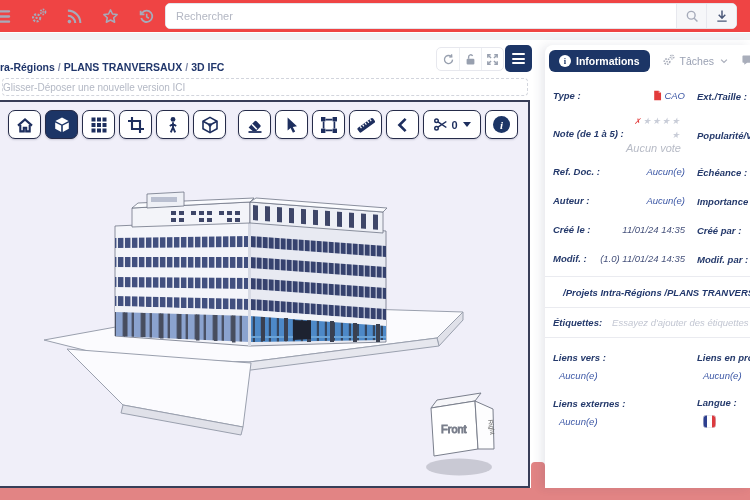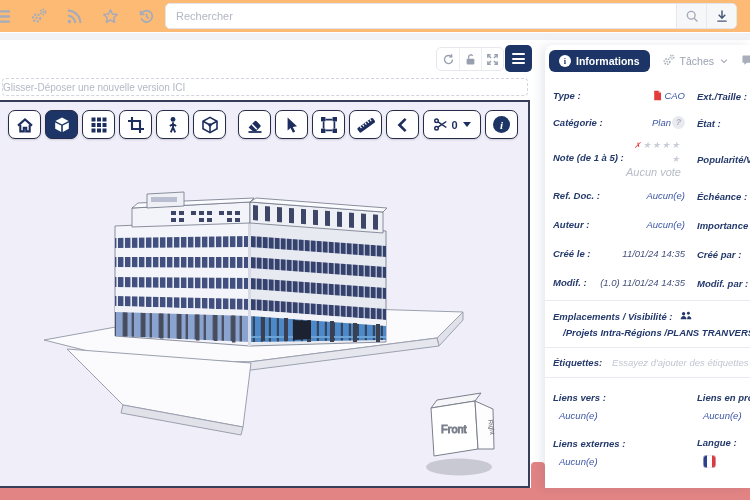--- a/index.html
+++ b/index.html
@@ -1,21 +1,21 @@
 <!DOCTYPE html>
 <html><head>
 <meta charset="utf-8">
 <style>
   * { box-sizing: border-box; margin: 0; padding: 0; }
   html,body { width:750px; height:500px; }
   body { font-family:"Liberation Sans", sans-serif; overflow:hidden; background:#fff; position:relative; }
   .stage { position:absolute; inset:0; width:750px; height:500px; overflow:hidden; background:#fff; }
 
   
-  .topbar { position:absolute; left:0; top:0; width:750px; height:32px; background:#fdba74; display:flex; }
+  .topbar { position:absolute; left:0; top:0; width:750px; height:32px; background:#ef4444; display:flex; }
   .topbar-icons { display:flex; align-items:center; gap:19px; padding-left:0; }
   .tico { width:17px; height:17px; color:#a6abba; display:block; }
   .tico-first { margin-left:-6px; }
   .search-wrap { position:absolute; left:165px; top:3px; width:572px; height:26px; border:1px solid #e3e5eb; border-radius:5px; display:flex; overflow:hidden; background:#fff; }
   .search-input { flex:1; border:none; outline:none; font-size:11px; padding-left:10px; color:#555; font-family:"Liberation Sans",sans-serif; }
   .search-input::placeholder { color:#b3b7c3; }
   .search-cell { width:30px; display:flex; align-items:center; justify-content:center; background:#f6f7f9; border-left:1px solid #e7e8ee; cursor:pointer; }
   .search-cell .tico { width:14px; height:14px; }
   .search-cell.dl { color:#4a5878; }
   .subband { position:absolute; left:0; top:33px; width:750px; height:7px; background:#f1f2f6; }
@@ -246,20 +246,23 @@
         </div>
       <div class="search-cell dl">
           <svg class="tico" style="color:#4a5878">
             <use href="#i-download"></use>
           </svg>
         </div>
     </div>
   </div>
   <div class="subband"></div>
 
+  <div class="crumbs">
+    <span class="crumb">ra-Régions</span><span class="crumb">PLANS TRANVERSAUX</span><span class="crumb">3D IFC</span>
+  </div>
   <div class="vctrl">
     <div class="vctrl-btn">
         <svg class="tico">
           <use href="#i-refresh"></use>
         </svg>
       </div>
     <div class="vctrl-btn">
         <svg class="tico">
           <use href="#i-unlock"></use>
         </svg>
@@ -489,30 +492,20 @@
           <span class="pval">
             <svg class="fico">
                 <use href="#i-file"></use>
               </svg>
             <span>CAO</span>
           </span>
         </div>
         <div class="pr"><span class="plab">Ext./Taille :</span></div>
       </div>
 
-      <div class="prow mb6">
-        <div class="pl">
-          <span class="plab">Catégorie :</span>
-          <span class="pval">
-            <span>Plan</span>
-            <span class="qmark">?</span>
-          </span>
-        </div>
-        <div class="pr"><span class="plab">État :</span></div>
-      </div>
 
       <div class="prow mb8">
         <div class="pl">
           <span class="plab">Note (de 1 à 5) :</span>
           <span class="notebox">
             <div><span class="redx">✗</span><span class="stars">★★★★</span></div>
             <div><span class="stars">★</span></div>
             <div class="novote">Aucun vote</div>
           </span>
         </div>
@@ -554,26 +547,20 @@
           <span class="plab">Modif. :</span>
           <span class="pval dark">
               <span>(1.0) 11/01/24 14:35</span>
             </span>
         </div>
         <div class="pr"><span class="plab">Modif. par :</span></div>
       </div>
 
       <div class="pdiv"></div>
 
-      <div class="emprow">
-        <span class="plab">Emplacements / Visibilité :</span>
-        <svg class="tico">
-            <use href="#i-users"></use>
-          </svg>
-      </div>
       <div class="pathrow">
         <svg class="tico">
             <use href="#i-users"></use>
           </svg>
         <span class="pathtext">/Projets Intra-Régions /PLANS TRANVERSAUX /3</span>
       </div>
 
       <div class="pdiv"></div>
 
       <div class="tagrow">

